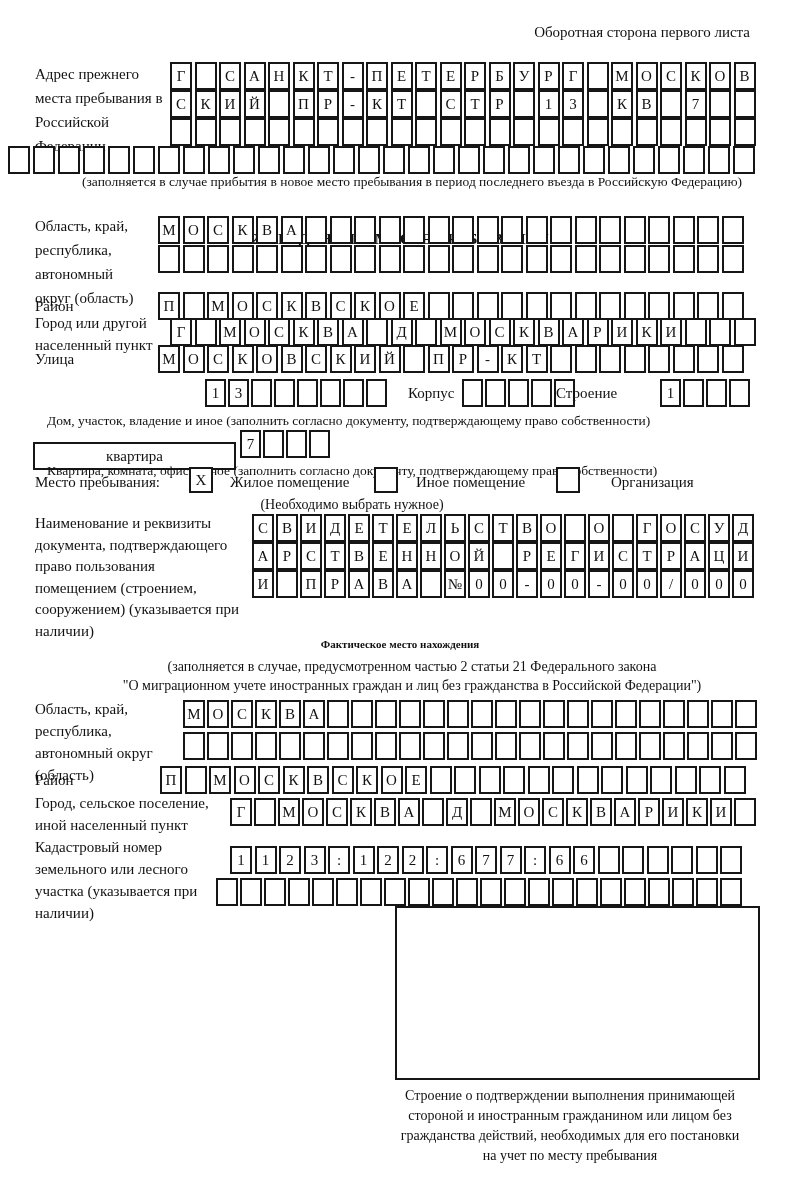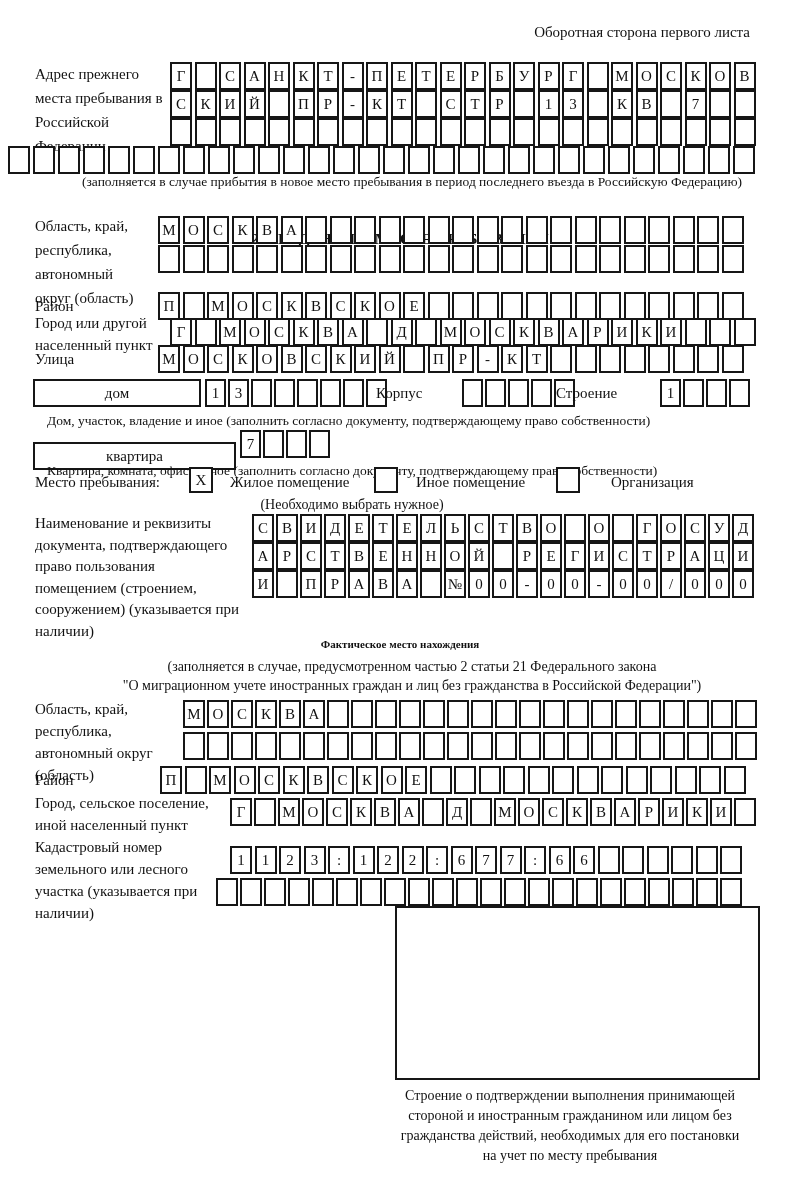--- a/index.html
+++ b/index.html
@@ -285,32 +285,31 @@
       <span class="cbox"></span>
       <span class="cbox"></span>
       <span class="cbox"></span>
       <span class="cbox"></span>
       <span class="cbox"></span>
       <span class="cbox"></span>
       <span class="cbox"></span>
       <span class="cbox"></span>
     </div>
 
-  <div class="fieldbox" style="left:33px;top:379px;width:164px;">дом</div>
   <div class="boxrow g2 w17" style="left:205px;top:379px;">
       <span class="cbox">1</span>
       <span class="cbox">3</span>
       <span class="cbox"></span>
       <span class="cbox"></span>
       <span class="cbox"></span>
       <span class="cbox"></span>
       <span class="cbox"></span>
       <span class="cbox"></span>
     </div>
-  <div class="lbl" style="left:376px;top:381px;">Корпус</div>
+  <div class="lbl" style="left:408px;top:381px;">Корпус</div>
   <div class="boxrow g2 w17" style="left:462px;top:379px;">
       <span class="cbox"></span>
       <span class="cbox"></span>
       <span class="cbox"></span>
       <span class="cbox"></span>
       <span class="cbox"></span>
     </div>
   <div class="lbl" style="left:556px;top:381px;">Строение</div>
   <div class="boxrow g2 w17" style="left:660px;top:379px;">
       <span class="cbox">1</span>

